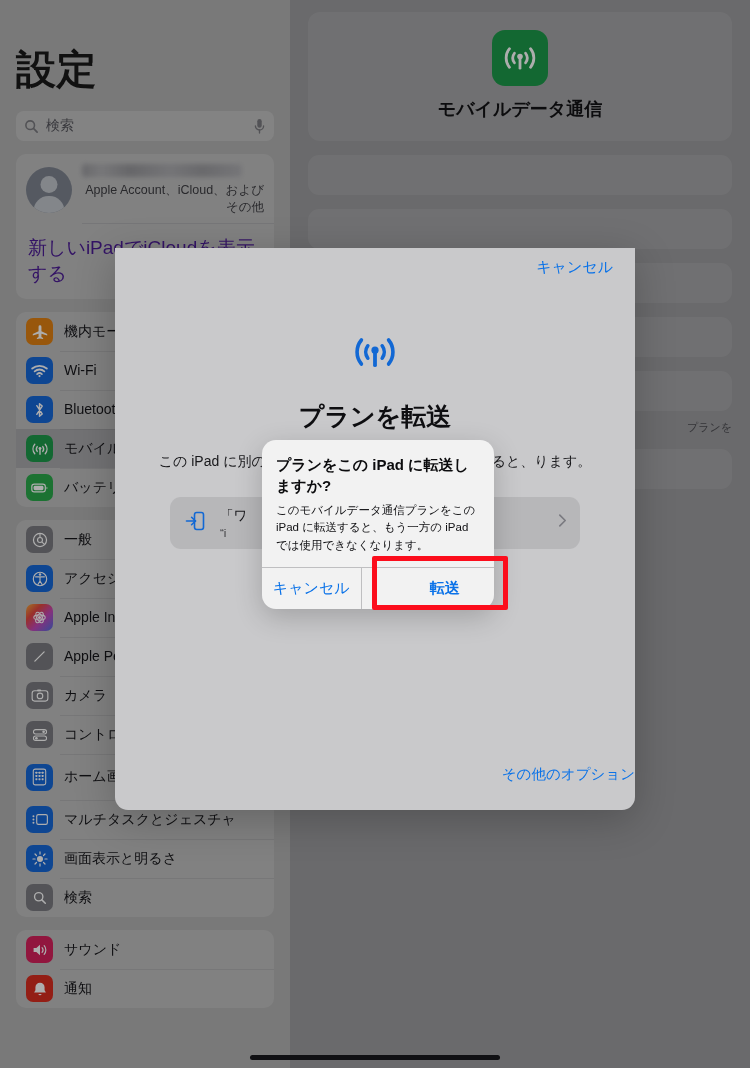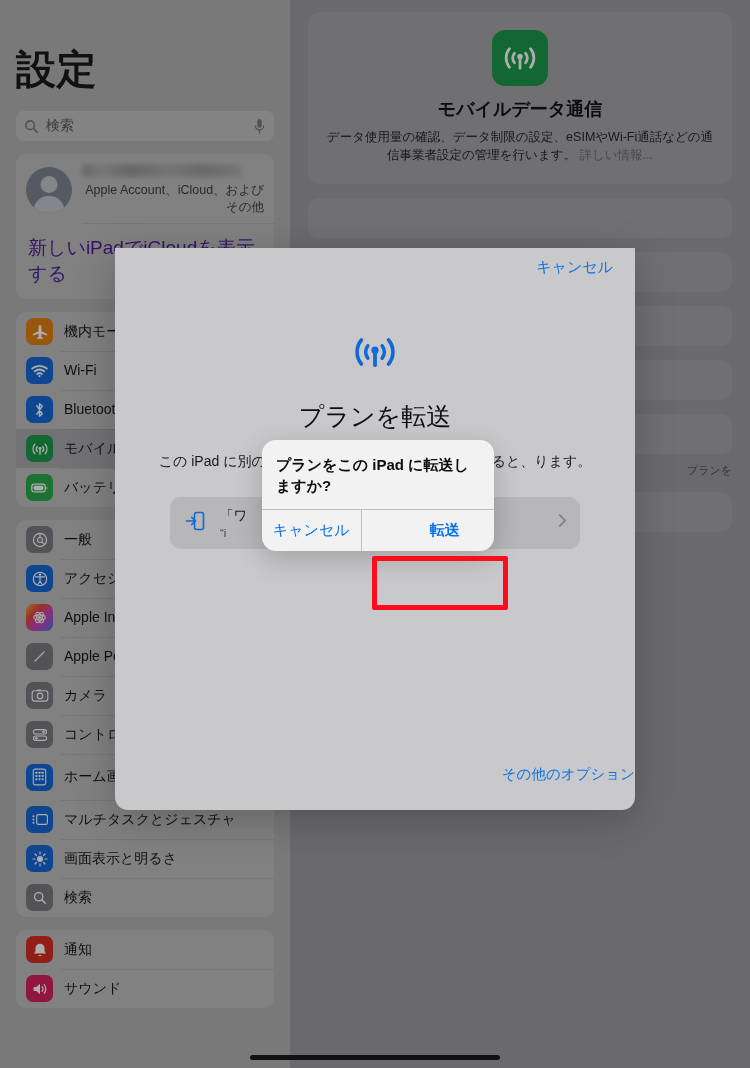--- a/index.html
+++ b/index.html
@@ -125,21 +125,21 @@
     z-index: 60;
     box-shadow: 0 10px 40px rgba(0,0,0,0.22);
     overflow: hidden;
   }
   #sheet-cancel {
     position: absolute; right: 22px; top: 10px;
     font-size: 15px; color: #0a72e8; font-weight: 500;
   }
   #sheet-glyph { text-align: center; margin-top: 82px; }
   #sheet-title {
-    text-align: center; font-size: 25px; font-weight: normal;
+    text-align: center; font-size: 25px; font-weight: bold;
     color: #0e0e11; margin-top: 22px;
   }
   #sheet-body {
     text-align: center; font-size: 14px; color: #18181b;
     line-height: 1.68; margin: 17px 36px 0 36px;
   }
   #sheet-option-row {
     margin: 23px 55px 0 55px; height: 52px; border-radius: 11px;
     background: rgba(142,142,147,0.30);
     display: flex; align-items: center; padding: 0 13px;
@@ -397,52 +397,51 @@
               <circle cx="8.4" cy="8.4" r="5.2" fill="none" stroke="#fff" stroke-width="1.7"></circle>
               <line x1="12.3" y1="12.3" x2="16.6" y2="16.6" stroke="#fff" stroke-width="1.9" stroke-linecap="round"></line>
             </svg>
         </span>
         <span class="slabel">検索</span>
       </div>
     </div>
 
     <div class="group">
       <div class="srow">
+        <span class="sicon" style="background:#d6215c">
+          <svg viewBox="0 0 22 20" width="18" height="16">
+              <path d="M3 7.4h3.4L11 3.4v13.2L6.4 12.6H3z" fill="#fff"></path>
+              <path d="M13.6 7a4.6 4.6 0 0 1 0 6M16.2 4.6a8 8 0 0 1 0 10.8" fill="none" stroke="#fff" stroke-width="1.5" stroke-linecap="round"></path>
+            </svg>
+        </span>
+        <span class="slabel">サウンド</span>
+      </div>
+      <div class="srow">
         <span class="sicon" style="background:#d92d20">
           <svg viewBox="0 0 22 22" width="18" height="18">
               <path d="M11 3.4a5.6 5.6 0 0 0-5.6 5.6v3.6L3.8 15.4h14.4l-1.6-2.8V9A5.6 5.6 0 0 0 11 3.4z" fill="#fff"></path>
               <path d="M9 17.2a2.1 2.1 0 0 0 4 0z" fill="#fff"></path>
             </svg>
         </span>
         <span class="slabel">通知</span>
-      </div>
-      <div class="srow">
-        <span class="sicon" style="background:#d6215c">
-          <svg viewBox="0 0 22 20" width="18" height="16">
-              <path d="M3 7.4h3.4L11 3.4v13.2L6.4 12.6H3z" fill="#fff"></path>
-              <path d="M13.6 7a4.6 4.6 0 0 1 0 6M16.2 4.6a8 8 0 0 1 0 10.8" fill="none" stroke="#fff" stroke-width="1.5" stroke-linecap="round"></path>
-            </svg>
-        </span>
-        <span class="slabel">サウンド</span>
       </div>
     </div>
   </div>
 
   <div id="detail">
     <div id="cellular-header">
       <div class="big-icon">
         <svg viewBox="0 0 22 22" width="34" height="34">
             <path d="M4.2 5a9.4 9.4 0 0 0 0 12M17.8 5a9.4 9.4 0 0 1 0 12" fill="none" stroke="#fff" stroke-width="1.8" stroke-linecap="round"></path>
             <path d="M7.4 7.9a5.2 5.2 0 0 0 0 6.2M14.6 7.9a5.2 5.2 0 0 1 0 6.2" fill="none" stroke="#fff" stroke-width="1.8" stroke-linecap="round"></path>
             <circle cx="11" cy="10.1" r="1.8" fill="#fff"></circle>
             <line x1="11" y1="11.2" x2="11" y2="17.6" stroke="#fff" stroke-width="1.8" stroke-linecap="round"></line>
           </svg>
       </div>
       <div class="ch-title">モバイルデータ通信</div>
-      <div class="ch-desc"><span>データ使用量の確認、データ制限の設定、eSIMやWi-Fi通話などの通信事業者設定の管理を行います。</span> <span class="more">詳しい情報...</span></div>
     </div>
     <div class="bg-card"></div>
     <div class="bg-card"></div>
     <div class="bg-card"></div>
     <div class="bg-card"></div>
     <div class="bg-card"></div>
     <div class="bg-note">プランを</div>
     <div class="bg-card"></div>
   </div>
 
@@ -483,20 +482,21 @@
     </span>
   </div>
 
   <div id="sheet-more">その他のオプション</div>
 </div>
 
 <div id="confirm-alert">
   <div class="ca-body">
     <div class="ca-title">プランをこの iPad
 に転送しますか?</div>
+    <div class="ca-msg">このモバイルデータ通信プランをこの iPad に転送すると、もう一方の iPad では使用できなくなります。</div>
   </div>
   <div class="ca-buttons">
     <div class="ca-btn">キャンセル</div>
     <div class="ca-sep"></div>
     <div class="ca-btn primary">転送</div>
   </div>
 </div>
 
 <div id="red-highlight"></div>
 <div id="home-indicator"></div>

